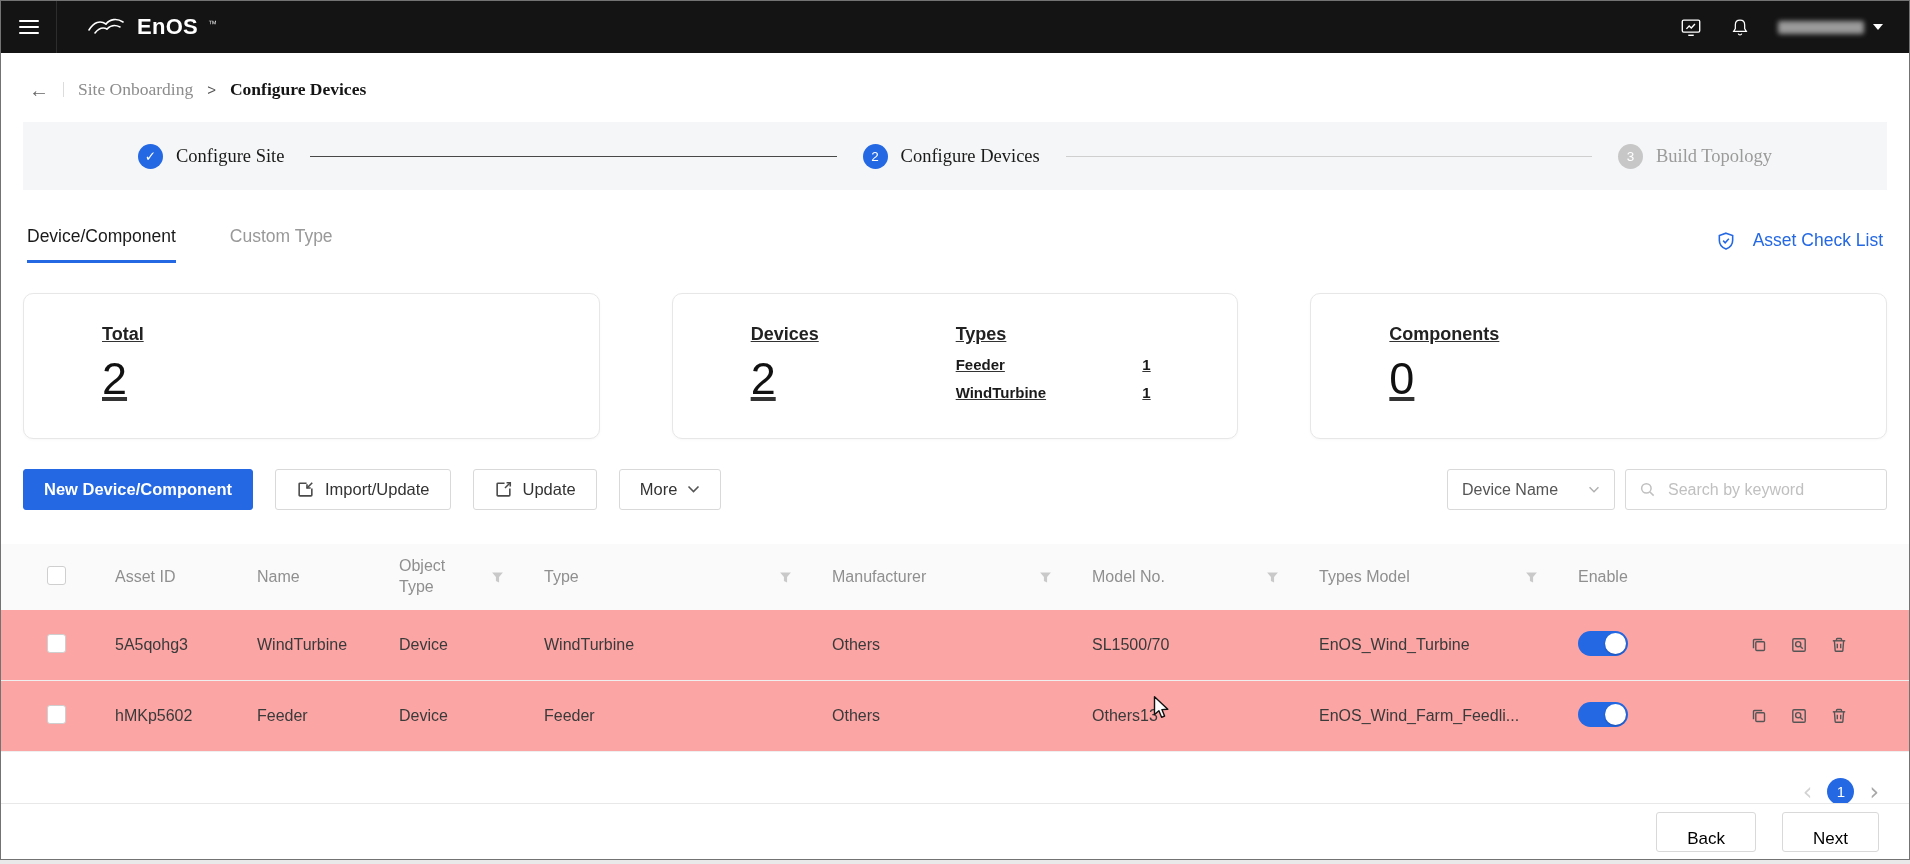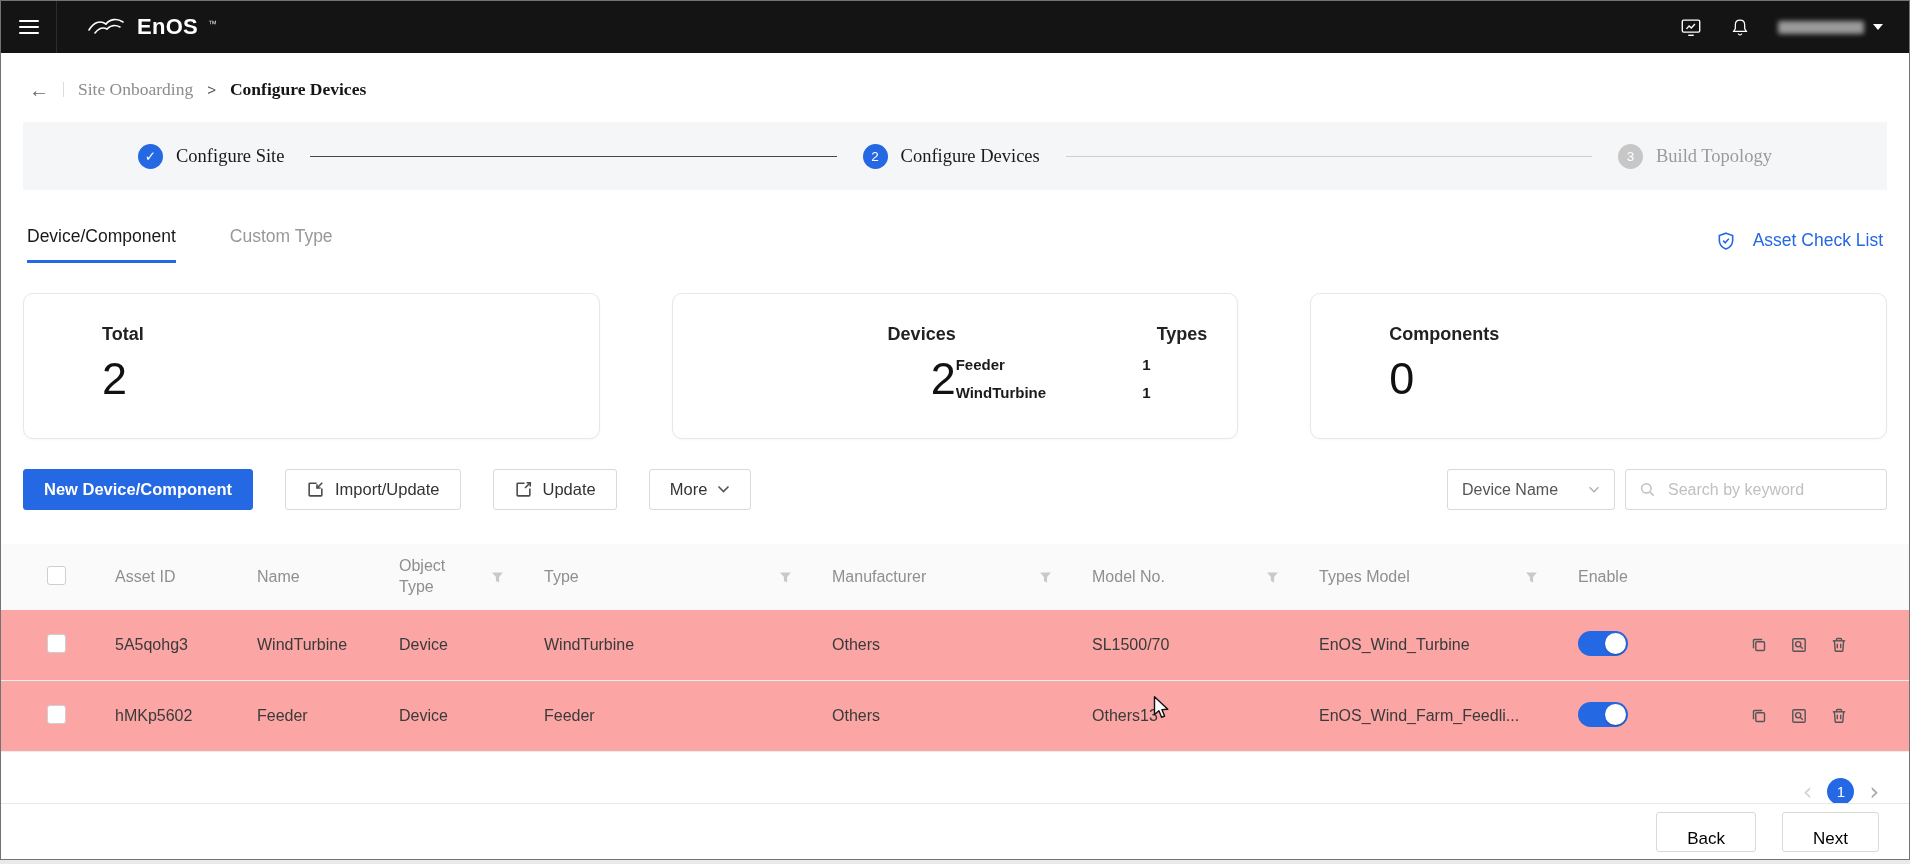--- a/index.html
+++ b/index.html
@@ -45,33 +45,33 @@
 
   
   .tabs-row{ margin:36px 26px 0; display:flex; align-items:flex-end; }
   .tab{ font-size:17.5px; color:#999; margin-right:54px; padding-bottom:16px; position:relative; cursor:pointer; }
   .tab.active{ color:#1a1a1a; font-weight:400; }
   .tab.active::after{ content:""; position:absolute; left:0; right:0; bottom:0; height:3px; background:var(--accent); }
   .asset-check{ margin-left:auto; display:flex; align-items:center; gap:17px; color:var(--accent);
                 font-size:17.5px; cursor:pointer; padding-bottom:12px; }
 
   
-  .cards{ margin:30px 22px 0; display:flex; justify-content:space-between; gap:72px; }
+  .cards{ margin:30px 22px 0; display:flex; justify-content:space-between; gap:72px;text-decoration:underline; }
   .card{ flex:1; height:146px; border:1px solid #e7e7e7; border-radius:10px; background:#fff;
          padding:30px 40px 0 78px; box-shadow:0 1px 3px rgba(0,0,0,.03); }
   .card-label{ font-size:18px; font-weight:600; color:#222; }
   .card-value{ font-size:45px; font-weight:500; color:#111; margin-top:10px; line-height:1.05; }
-  .card-devices{ display:flex; padding-right:30px;text-align:right; }
+  .card-devices{ display:flex; padding-right:30px; }
   .card-left{ width:205px; flex:0 0 auto; }
   .card-types{ flex:1; }
   .type-row{ display:flex; justify-content:space-between; width:195px; margin-top:11px;
              font-size:15px; font-weight:700; color:#1a1a1a; }
 
   
-  .toolbar{ margin:30px 22px 0; display:flex; align-items:center; gap:32px; }
+  .toolbar{ margin:30px 22px 0; display:flex; align-items:center; gap:22px; }
   .btn{ height:41px; display:inline-flex; align-items:center; gap:10px; padding:0 20px; background:#fff;
         border:1px solid #d9d9d9; border-radius:3px; font-size:16.5px; color:#333; cursor:pointer; font-family:inherit; }
   .btn-primary{ background:var(--accent); border-color:var(--accent); color:#fff; font-weight:600; }
   .toolbar-right{ margin-left:auto; display:flex; align-items:center; gap:10px; }
   .select{ width:168px; height:41px; border:1px solid #d9d9d9; border-radius:3px; display:flex; align-items:center;
            justify-content:space-between; padding:0 14px; font-size:16px; color:#555; cursor:pointer; background:#fff; }
   .search{ width:262px; height:41px; border:1px solid #d9d9d9; border-radius:3px; display:flex; align-items:center;
            gap:10px; padding:0 13px; background:#fff; }
   .search input{ border:0; outline:0; flex:1; font-size:16px; font-family:inherit; color:#333; min-width:0; background:transparent; }
   .search input::placeholder{ color:#c0c0c0; }

